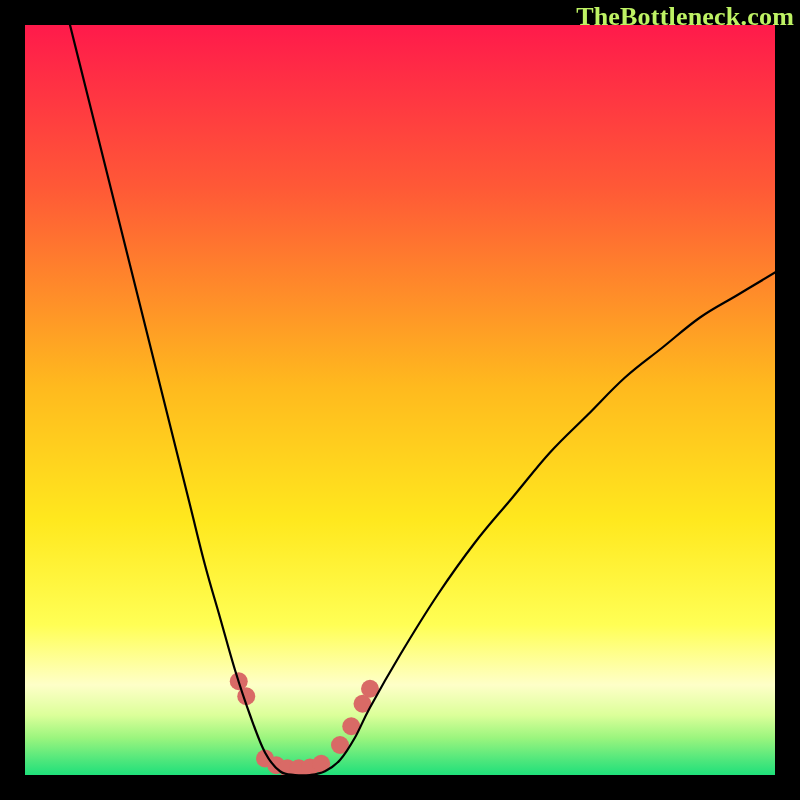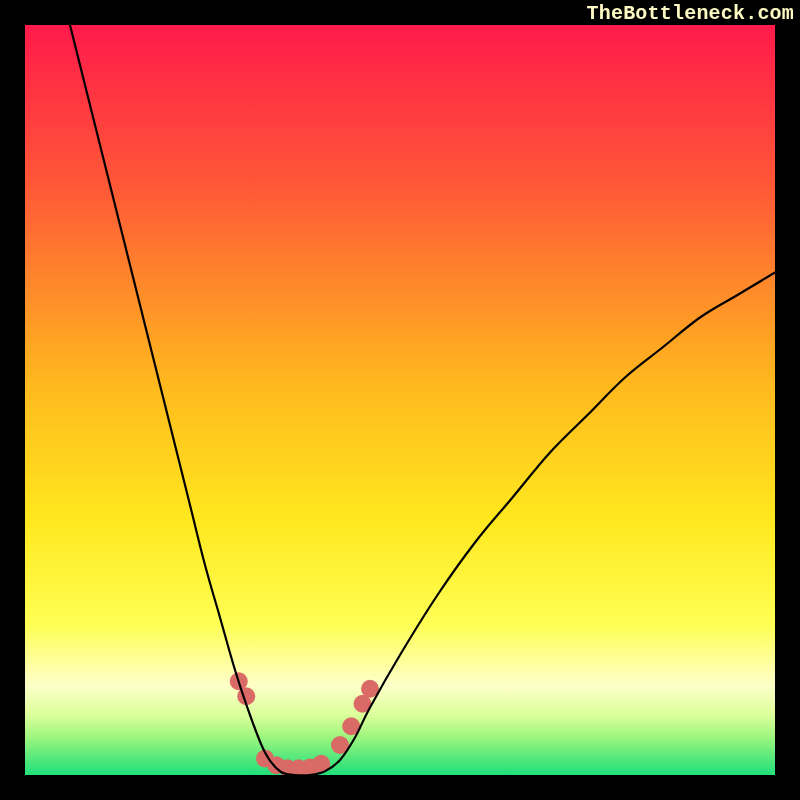--- a/index.html
+++ b/index.html
@@ -21,25 +21,25 @@
     left: 25px;
     top: 25px;
     width: 750px;
     height: 750px;
     overflow: hidden;
   }
   .watermark {
     position: absolute;
     top: 2px;
     right: 6px;
-    font-size: 20px;
+    font-size: 26px;
     font-weight: 600;
-    color: #fef9c3;
+    color: #bef264;
     letter-spacing: 0.2px;
-    font-family: Liberation Mono, monospace;
+    font-family: Liberation Serif, serif;
   }
   svg {
     position: absolute;
     inset: 0;
   }
 </style>
 </head>
 <body>
 
 <div class="frame">

